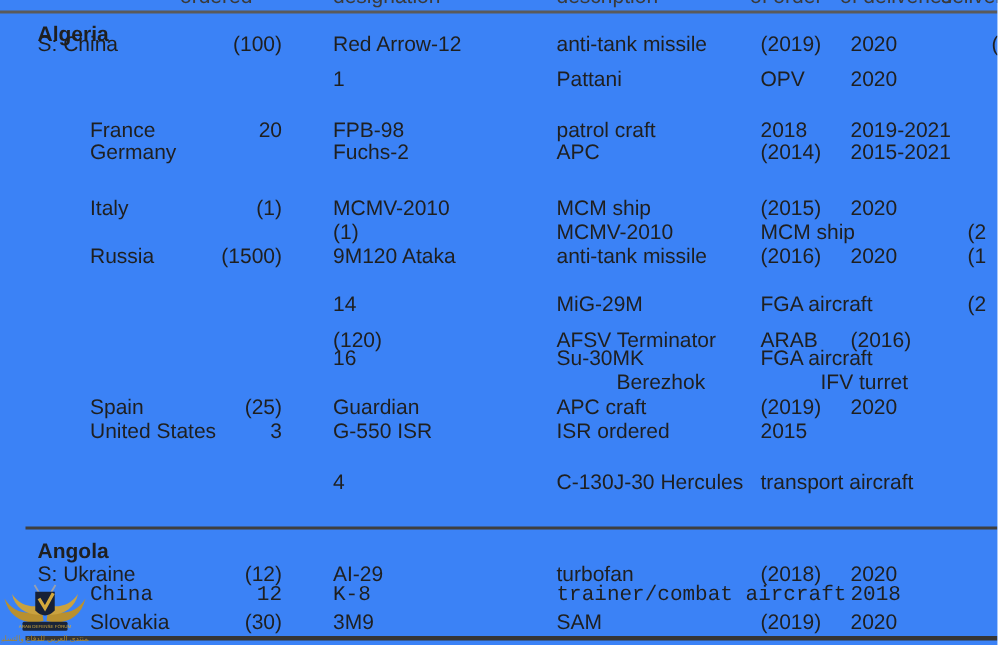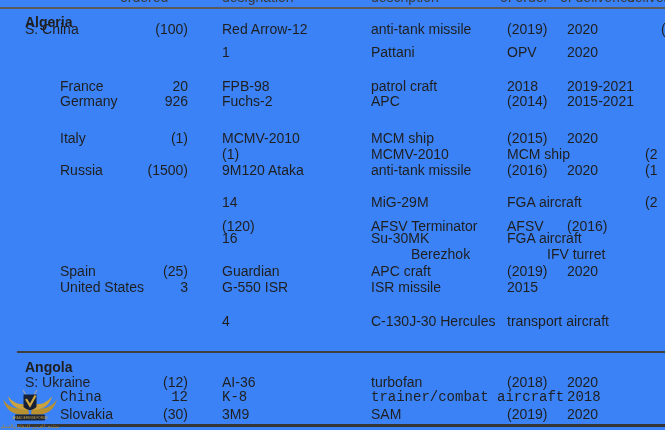--- a/index.html
+++ b/index.html
@@ -61,21 +61,20 @@
         <div class="row" style="top: 79px;">
           <span class="cell col-supplier indent">France</span>
           <span class="cell col-qty">20</span>
           <span class="cell col-designation">FPB-98</span>
           <span class="cell col-description">patrol craft</span>
           <span class="cell col-order">2018</span>
           <span class="cell col-delivery">2019-2021</span>
         </div>
         <div class="row" style="top: 94px;">
           <span class="cell col-supplier indent">Germany</span>
-          <span class="cell col-qty">926</span>
           <span class="cell col-designation">Fuchs-2</span>
           <span class="cell col-description">APC</span>
           <span class="cell col-order">(2014)</span>
           <span class="cell col-delivery">2015-2021</span>
         </div>
         <div class="row" style="top: 131px;">
           <span class="cell col-supplier indent">Italy</span>
           <span class="cell col-qty">(1)</span>
           <span class="cell col-designation">MCMV-2010</span>
           <span class="cell col-description">MCM ship</span>
@@ -93,21 +92,21 @@
           <span class="cell col-qty">(1500)</span>
           <span class="cell col-designation">9M120 Ataka</span>
           <span class="cell col-description">anti-tank missile</span>
           <span class="cell col-order">(2016)</span>
           <span class="cell col-delivery">2020</span>
           <span class="cell col-comment">(1</span>
         </div>
         <div class="row" style="top: 179px; margin-top: 40px;">
           <span class="cell col-designation">(120)</span>
           <span class="cell col-description">AFSV Terminator</span>
-          <span class="cell col-order">AFSV</span>
+          <span class="cell col-order">ARAB</span>
           <span class="cell col-delivery">(2016)</span>
         </div>
         <div class="row" style="top: 195px;">
           <span class="cell col-designation">14</span>
           <span class="cell col-description">MiG-29M</span>
           <span class="cell col-order">FGA aircraft</span>
           <span class="cell col-comment">(2</span>
         </div>
         <div class="row" style="top: 231px;">
           <span class="cell col-designation">16</span>
@@ -124,35 +123,35 @@
           <span class="cell col-qty">(25)</span>
           <span class="cell col-designation">Guardian</span>
           <span class="cell col-description">APC craft</span>
           <span class="cell col-order">(2019)</span>
           <span class="cell col-delivery">2020</span>
         </div>
         <div class="row" style="top: 280px;">
           <span class="cell col-supplier indent">United States</span>
           <span class="cell col-qty">3</span>
           <span class="cell col-designation">G-550 ISR</span>
-          <span class="cell col-description">ISR missile</span>
+          <span class="cell col-description">ISR ordered</span>
           <span class="cell col-order">2015</span>
         </div>
         <div class="row" style="top: 314px;">
           <span class="cell col-designation">4</span>
           <span class="cell col-description">C-130J-30 Hercules</span>
           <span class="cell col-order">transport aircraft</span>
         </div>
       </div>
       <div>
         <div class="section-title" style="top: 360px;">Angola</div>
         <div class="row" style="top: 375px;">
           <span class="cell col-supplier">S: Ukraine</span>
           <span class="cell col-qty">(12)</span>
-          <span class="cell col-designation">AI-36</span>
+          <span class="cell col-designation">AI-29</span>
           <span class="cell col-description">turbofan</span>
           <span class="cell col-order">(2018)</span>
           <span class="cell col-delivery">2020</span>
         </div>
         <div class="row" style="top: 390px; font-family: Liberation Mono, monospace;">
           <span class="cell col-supplier indent">China</span>
           <span class="cell col-qty">12</span>
           <span class="cell col-designation">K-8</span>
           <span class="cell col-description">trainer/combat aircraft</span>
           <span class="cell col-delivery">2018</span>

